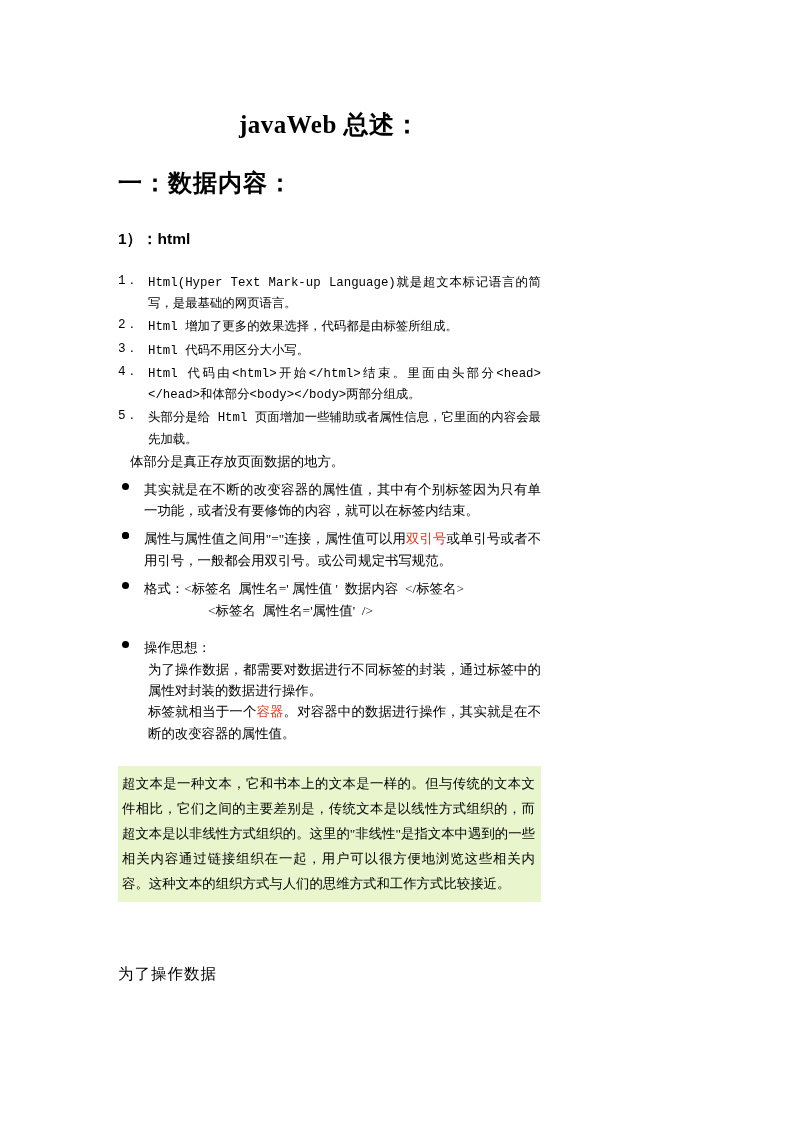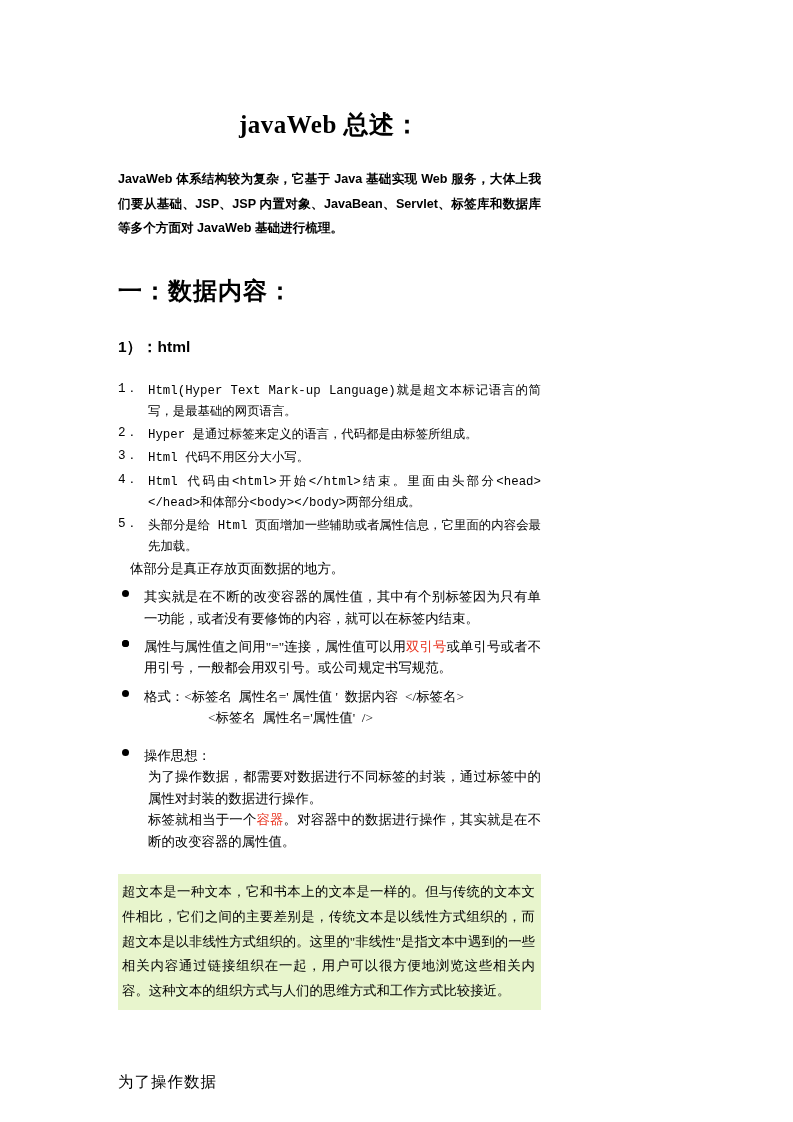--- a/index.html
+++ b/index.html
@@ -136,34 +136,33 @@
     white-space: pre-wrap;
   }
 </style>
 </head>
 <body>
 
 <div class="page">
 
   <h1 class="doc-title">javaWeb 总述：</h1>
 
-  <p class="intro">JavaWeb 体系结构较为复杂，它基于 Java 基础实现 Web 服务，大体上我们要从基础、JSP、JSP 内置对象、JavaBean、Servlet、标签库和数据库等多个方面对 JavaWeb 基础进行梳理。</p>
 
   <h2 class="h1">一：数据内容：</h2>
 
   <h3 class="h2">1）：html</h3>
 
   <ol class="numbered">
     <li>
       <span class="num">1．</span>
       <span class="mono">Html(Hyper Text Mark-up Language)就是超文本标记语言的简写，是最基础的网页语言。</span>
     </li>
     <li>
       <span class="num">2．</span>
-      <span class="mono">Hyper 是通过标签来定义的语言，代码都是由标签所组成。</span>
+      <span class="mono">Html 增加了更多的效果选择，代码都是由标签所组成。</span>
     </li>
     <li>
       <span class="num">3．</span>
       <span class="mono">Html 代码不用区分大小写。</span>
     </li>
     <li>
       <span class="num">4．</span>
       <span class="mono">Html 代码由&lt;html&gt;开始&lt;/html&gt;结束。里面由头部分&lt;head&gt;&lt;/head&gt;和体部分&lt;body&gt;&lt;/body&gt;两部分组成。</span>
     </li>
     <li>

